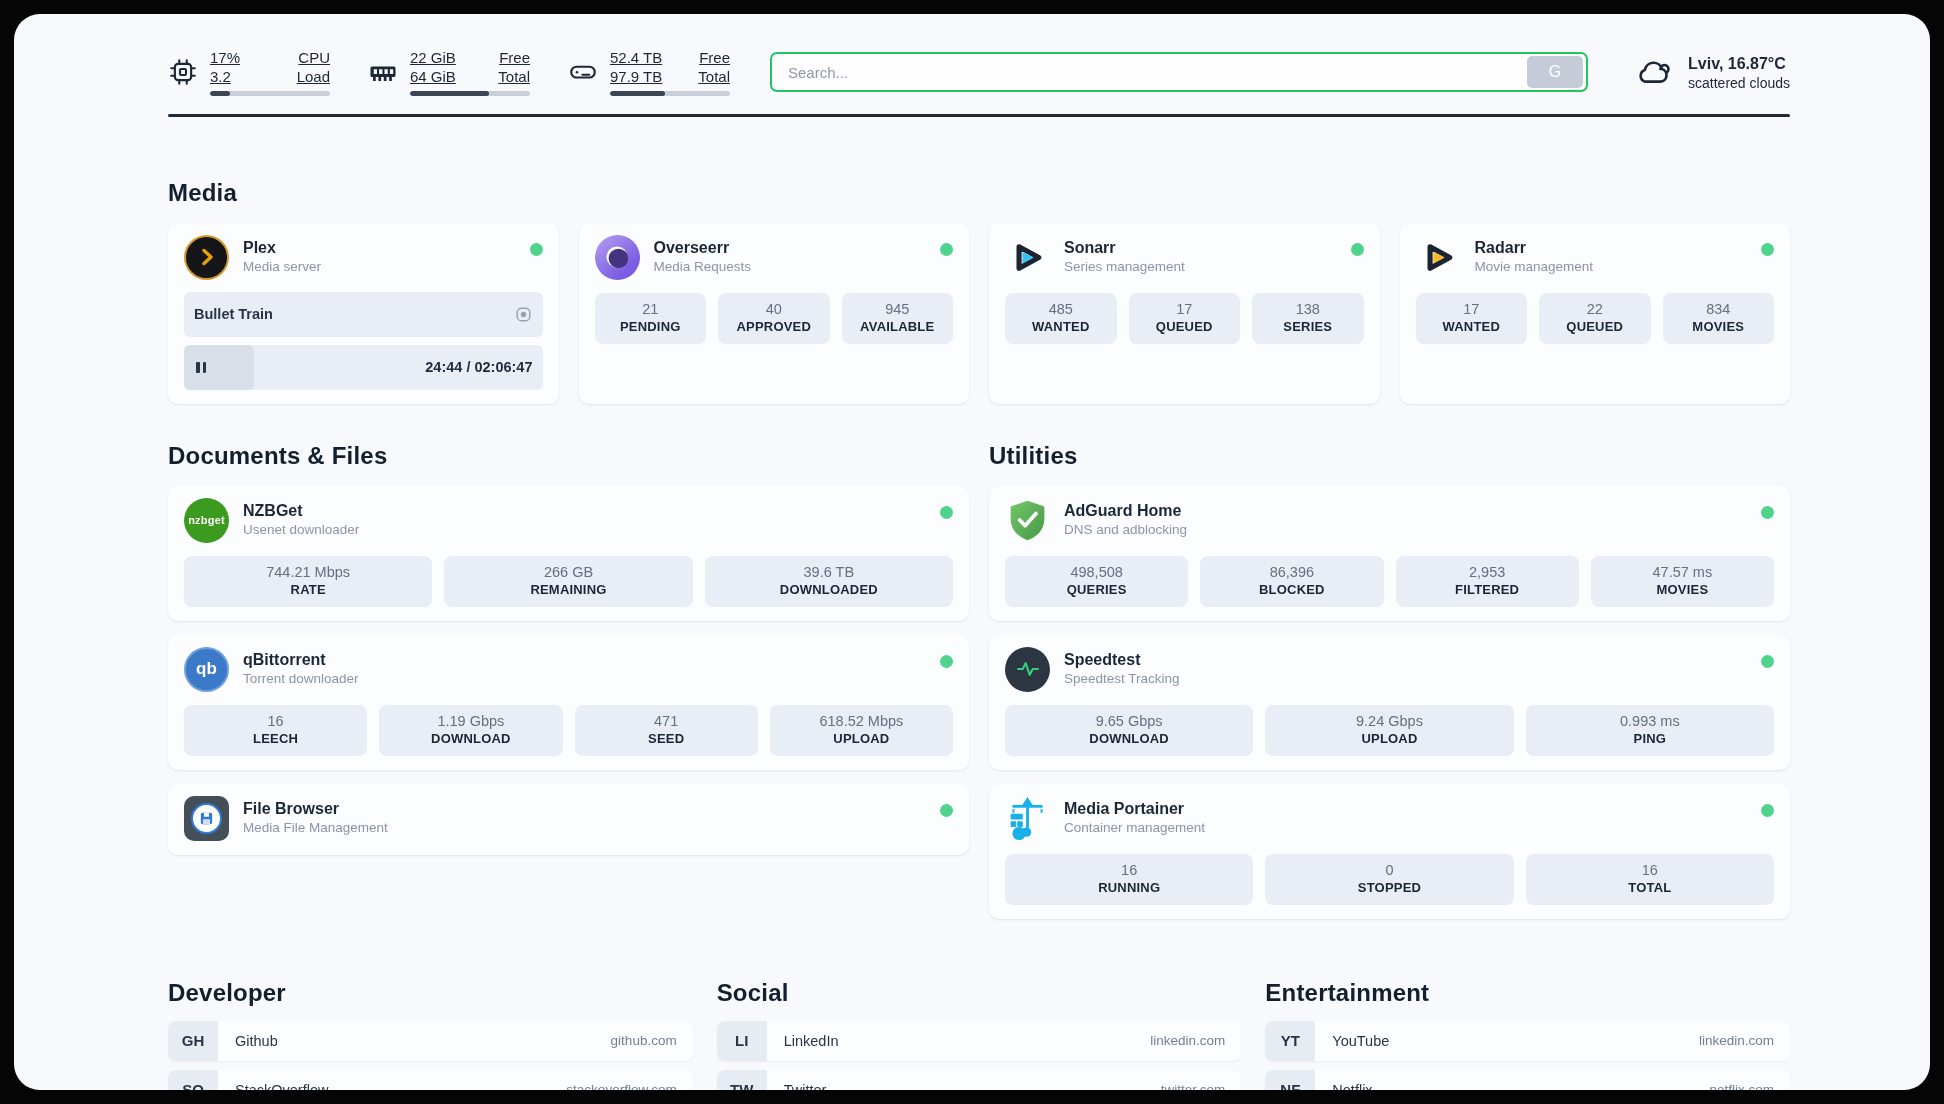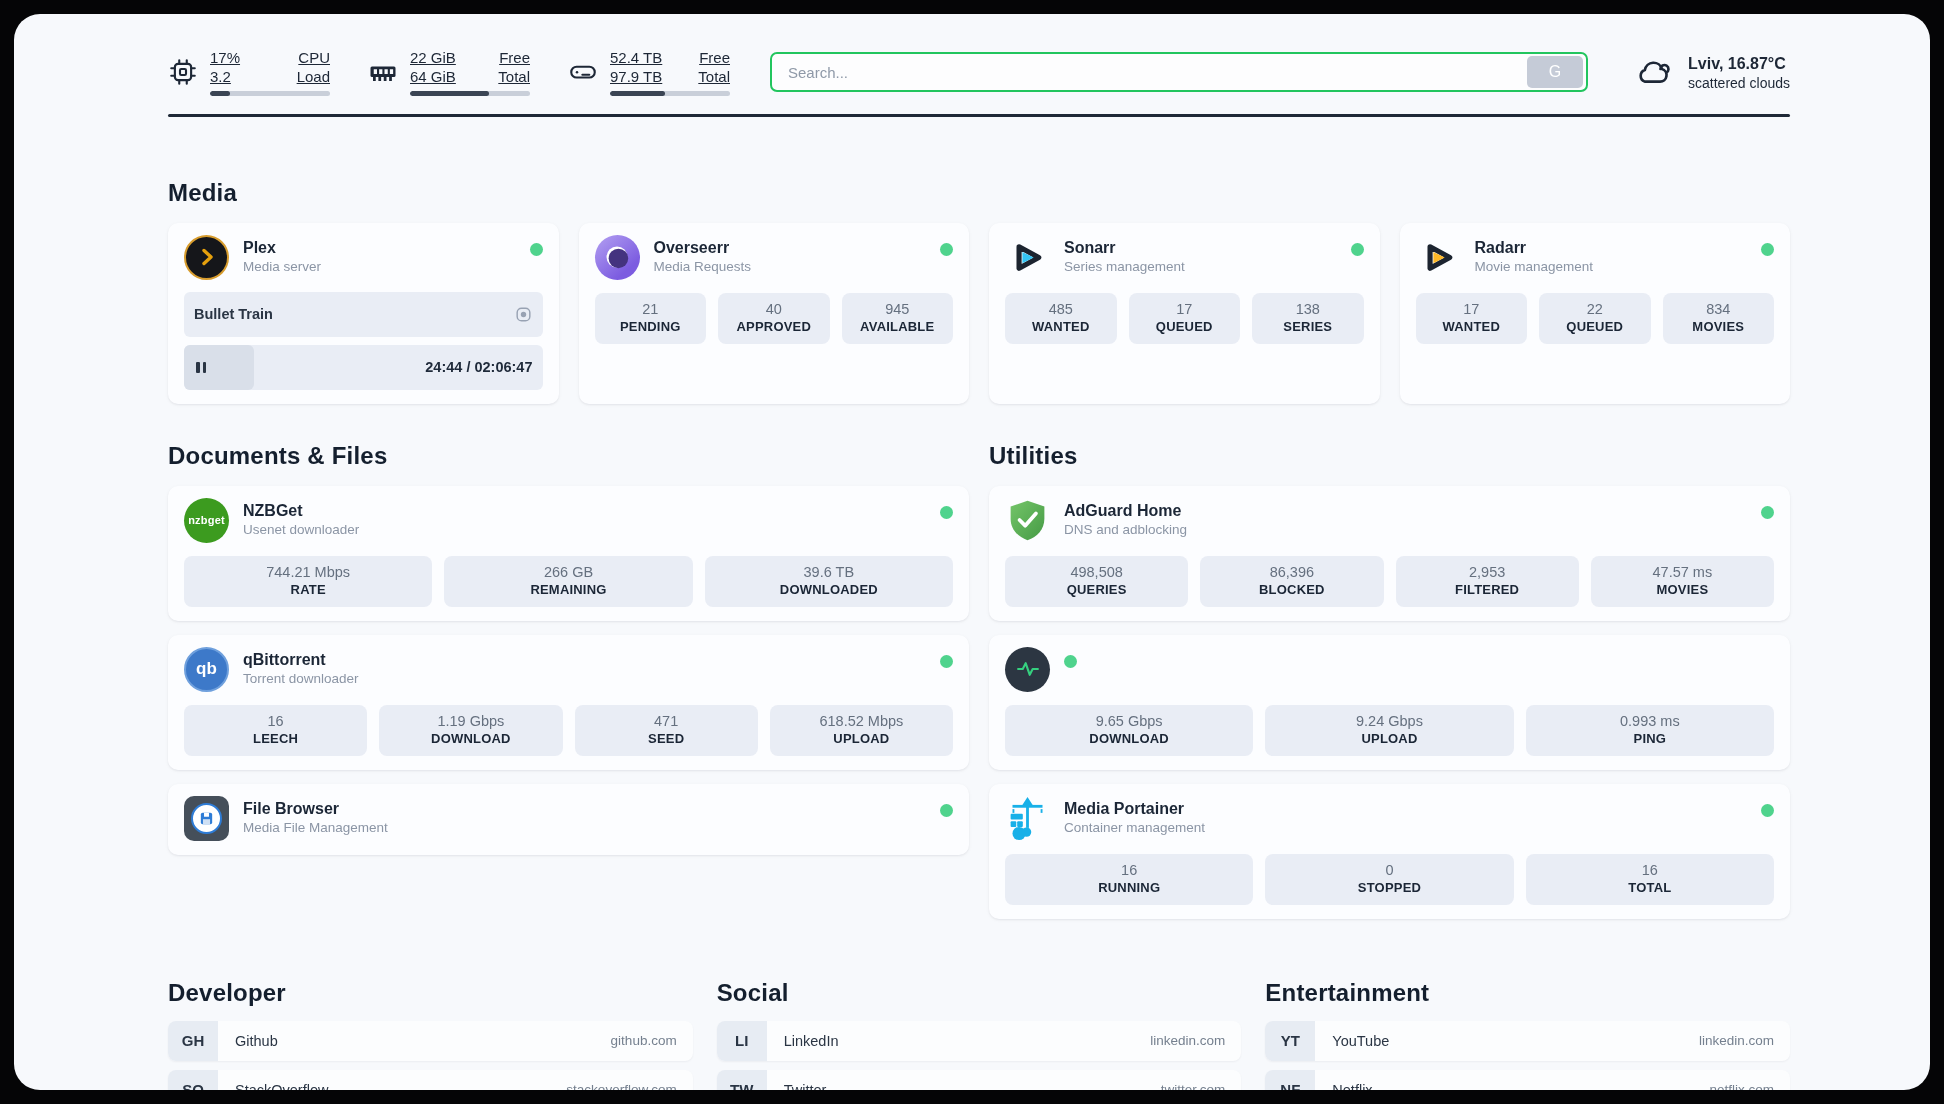--- a/index.html
+++ b/index.html
@@ -481,20 +481,24 @@
         </div>
       </div>
 
       <div class="card">
         <div class="card-head">
           <div class="app-icon circle speed-circle">
             <svg viewBox="0 0 24 24" fill="none" stroke="#35d07f" stroke-width="1.8" stroke-linecap="round" stroke-linejoin="round">
               <path d="M3.5 12h4l2.5-5 3.5 10 2.5-5h4.5"></path>
             </svg>
           </div>
+          <div class="app-meta">
+            <div class="app-name">Speedtest</div>
+            <div class="app-sub">Speedtest Tracking</div>
+          </div>
           <div class="status-dot"></div>
         </div>
         <div class="stats-row">
           <div class="tile">
             <div class="tile-value">9.65 Gbps</div>
             <div class="tile-label">DOWNLOAD</div>
           </div>
           <div class="tile">
             <div class="tile-value">9.24 Gbps</div>
             <div class="tile-label">UPLOAD</div>

